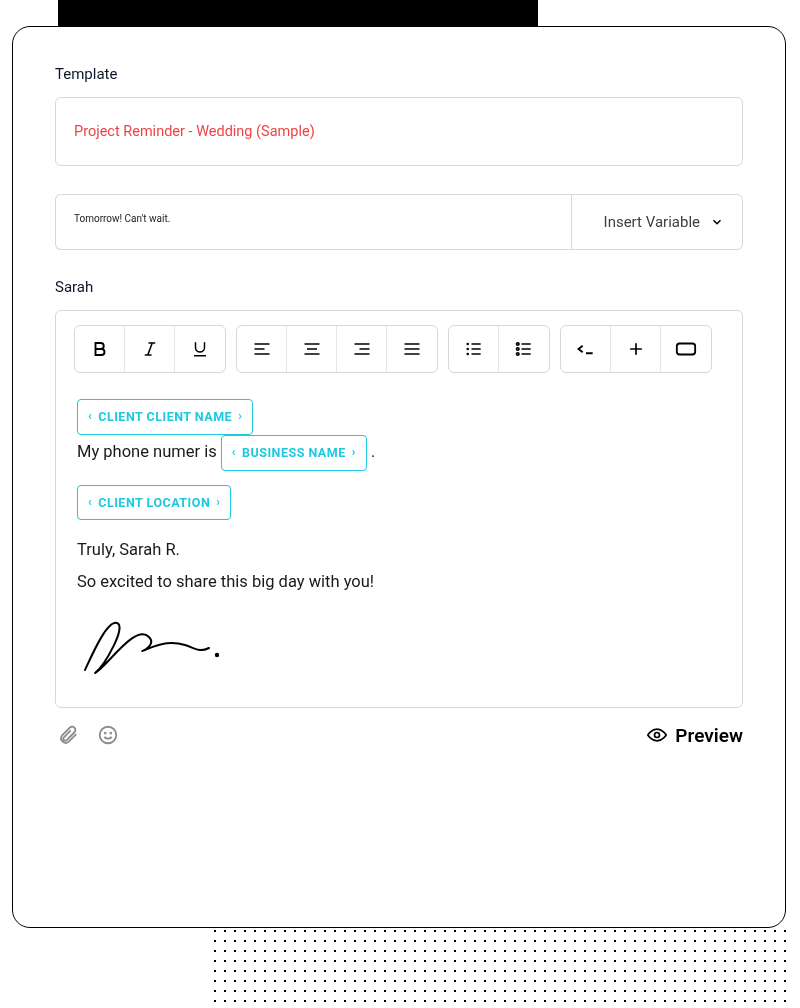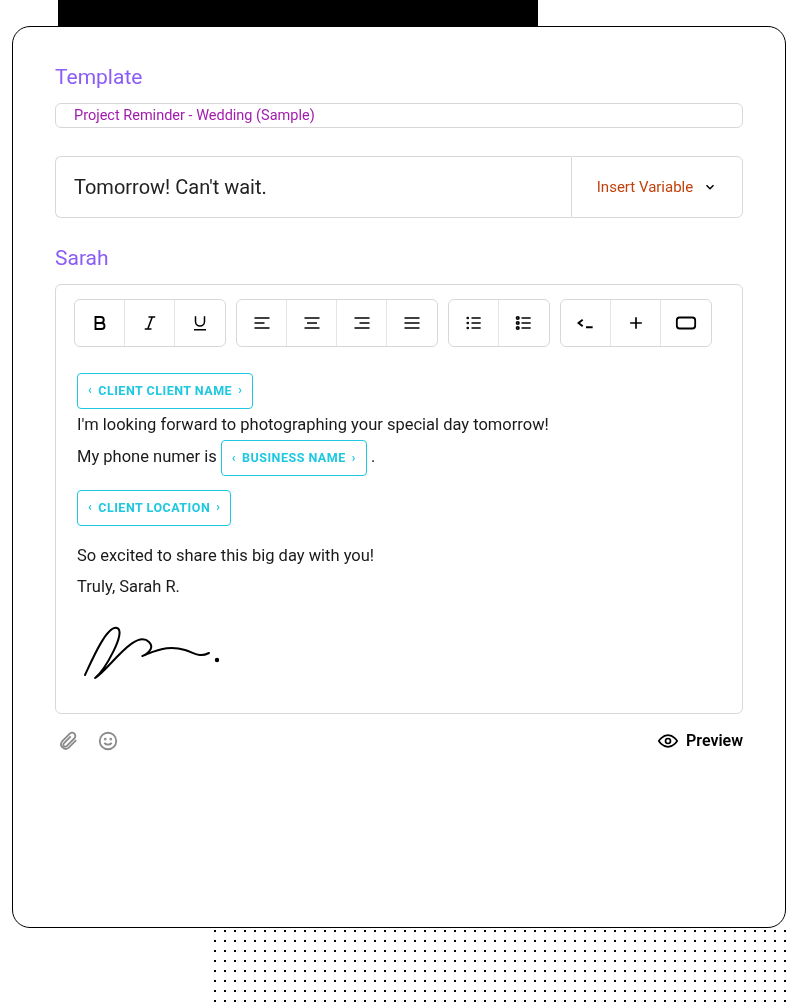--- a/index.html
+++ b/index.html
@@ -24,56 +24,56 @@
       top: 26px;
       left: 12px;
       width: 774px;
       height: 902px;
       background: #fff;
       border: 1.5px solid #000;
       border-radius: 18px;
       padding: 38px 42px 28px 42px;
     }
     .field-label {
-      font-size: 21px;
-      color: #8b5cf6;
+      font-size: 15px;
+      color: #0f172a;
       margin-bottom: 14px;
     }
     .input-box {
       border: 1px solid #d8d8d8;
       border-radius: 6px;
-      padding: 3px 18px;
+      padding: 25px 18px;
       font-size: 14.5px;
-      color: #a21caf;
+      color: #ef4444;
       margin-bottom: 28px;
     }
     .subject-row {
       display: flex;
       gap: 0;
       margin-bottom: 28px;
     }
     .subject-input {
       flex: 1;
       border: 1px solid #d8d8d8;
       border-right: none;
       border-radius: 6px 0 0 6px;
       padding: 18px 18px;
-      font-size: 20px;
+      font-size: 10px;
       color: #222;
     }
     .insert-var {
       display: flex;
       align-items: center;
-      justify-content: center;
+      justify-content: flex-end;
       gap: 10px;
       border: 1px solid #d8d8d8;
       border-radius: 0 6px 6px 0;
       padding: 18px 18px;
       font-size: 15px;
-      color: #c2410c;
+      color: #404040;
       width: 172px;
       cursor: pointer;
     }
     .body-container {
       border: 1px solid #d8d8d8;
       border-radius: 6px;
       padding: 14px 18px 20px 18px;
     }
     .toolbar {
       display: flex;
@@ -133,21 +133,21 @@
       display: flex;
       align-items: center;
       justify-content: center;
       cursor: pointer;
       color: #8b8b8b;
     }
     .preview-btn {
       display: flex;
       align-items: center;
       gap: 8px;
-      font-size: 16px;
+      font-size: 19px;
       font-weight: 600;
       color: #000;
       cursor: pointer;
       text-align: center;
     }
     .dots {
       position: absolute;
       bottom: 0;
       right: 10px;
       width: 580px;
@@ -289,41 +289,40 @@
     </div>
 
     <div class="editor">
       <p>
         <span class="var-chip">
           <span class="var-chevron">‹</span>
           <span>CLIENT CLIENT NAME</span>
           <span class="var-chevron">›</span>
         </span>
       </p>
-      <p>I'm looking forward to photographing your special day tomorrow!</p>
       <p>
         <span>My phone numer is </span>
         <span class="var-chip">
           <span class="var-chevron">‹</span>
           <span>BUSINESS NAME</span>
           <span class="var-chevron">›</span>
         </span>
         <span> .</span>
       </p>
       <div class="spacer"></div>
       <p>
         <span class="var-chip">
           <span class="var-chevron">‹</span>
           <span>CLIENT LOCATION</span>
           <span class="var-chevron">›</span>
         </span>
       </p>
       <div class="spacer"></div>
+      <p>Truly, Sarah R.</p>
       <p>So excited to share this big day with you!</p>
-      <p>Truly, Sarah R.</p>
 
       <div class="signature">
         <svg width="150" height="62" viewBox="0 0 150 62" fill="none" stroke="#000" stroke-width="2" stroke-linecap="round" stroke-linejoin="round">
           <path d="M 8 55 C 15 40, 30 5, 40 8 C 50 11, 28 50, 18 58 C 30 52, 58 8, 72 22 C 82 32, 55 40, 70 34 C 85 28, 95 26, 108 30 C 118 33, 122 38, 132 33"></path>
           <circle cx="140" cy="40" r="1.2" fill="#000"></circle>
         </svg>
       </div>
     </div>
 
   </div>

